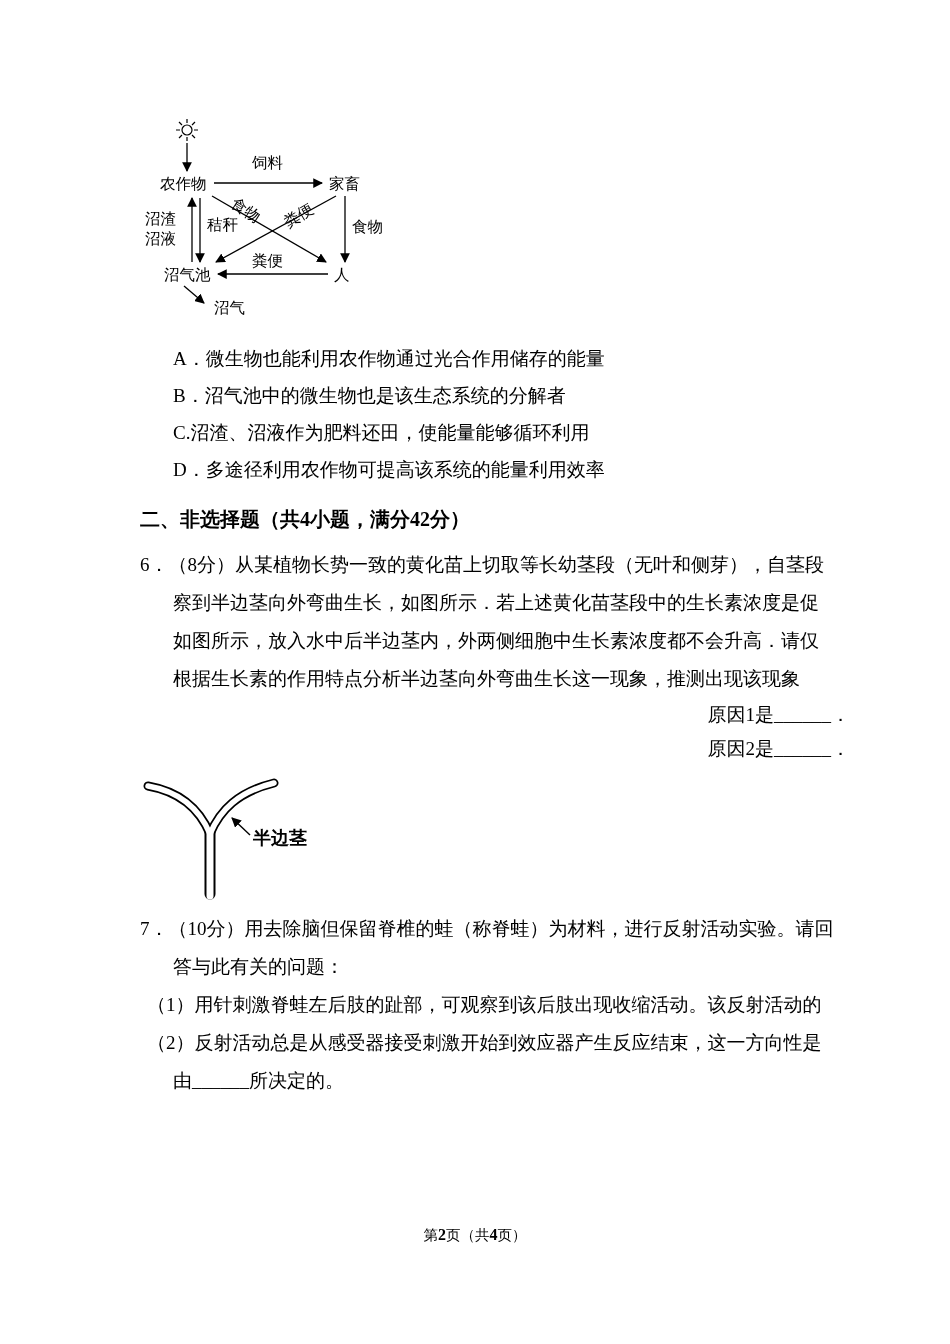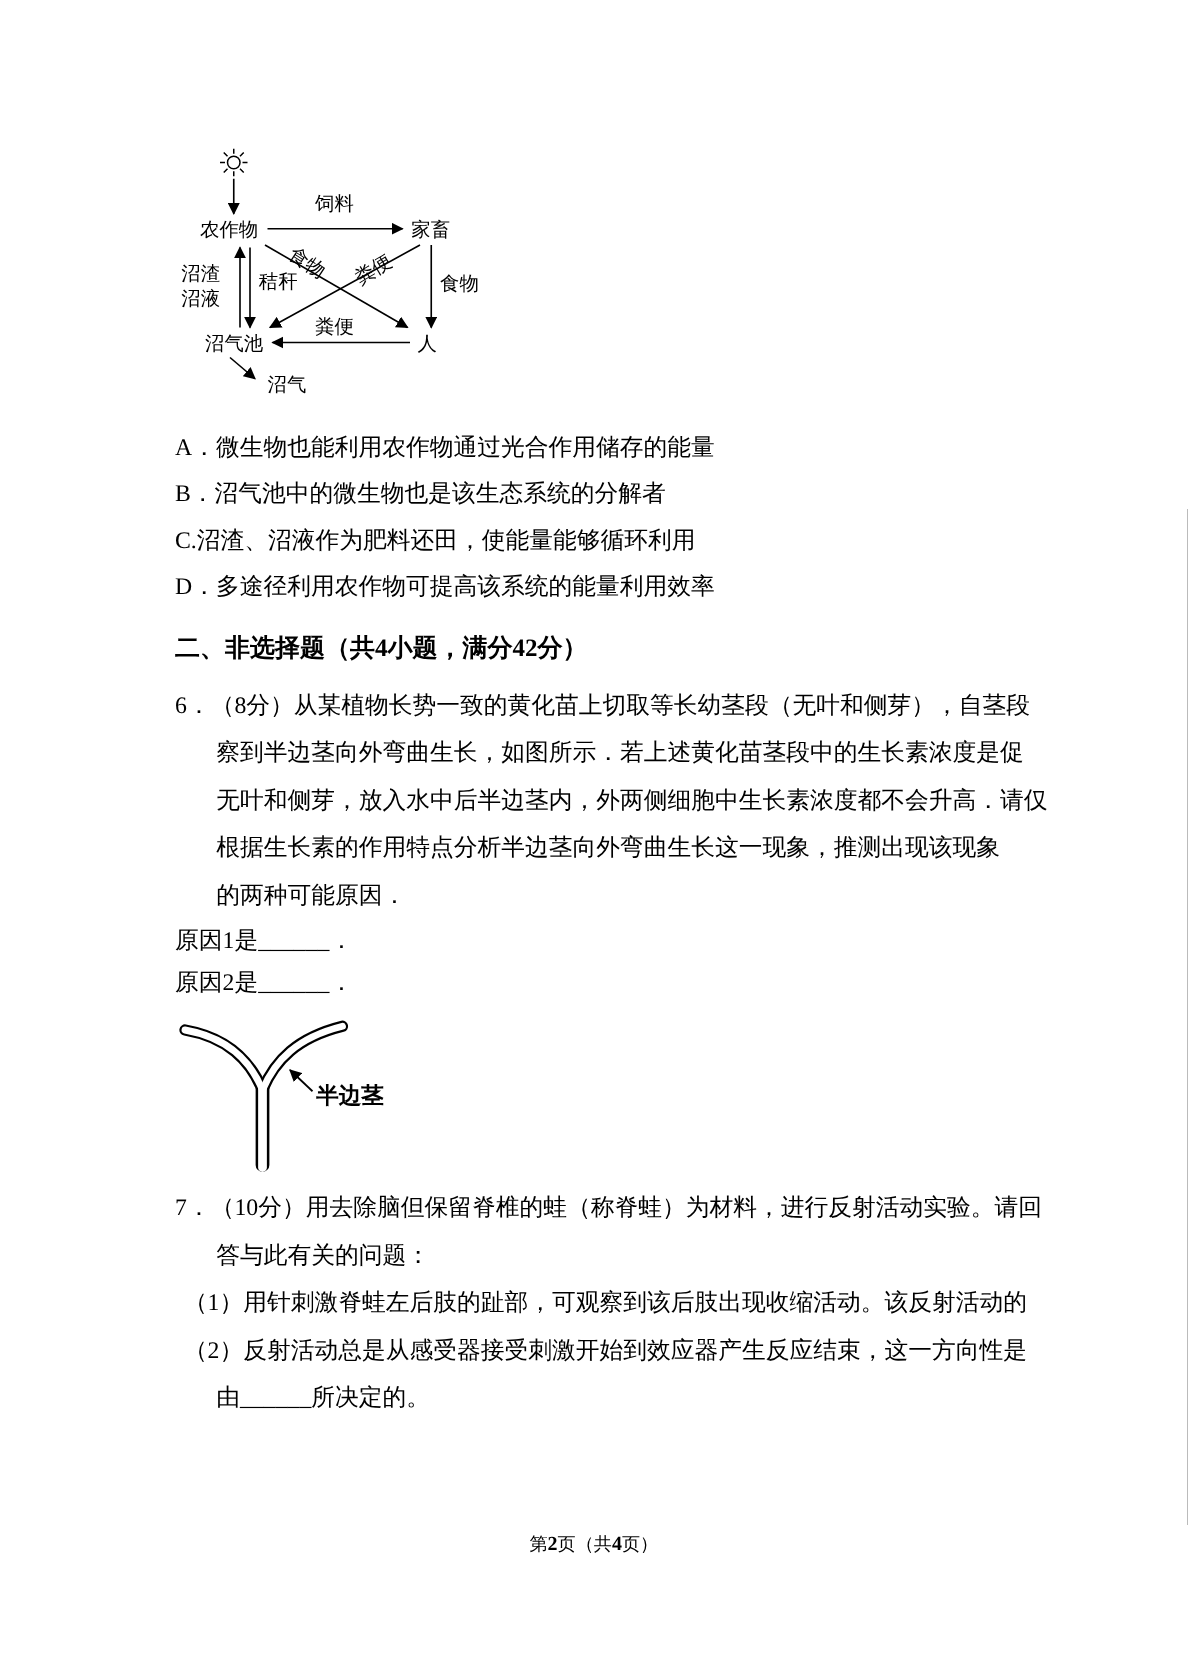--- a/index.html
+++ b/index.html
@@ -5,29 +5,29 @@
   html,body { margin:0; padding:0; background:#888; }
   .page {
     width:950px; height:1344px; background:#ffffff; position:relative;
     margin:0 auto; overflow:hidden; color:#000;
     font-family:"Liberation Serif","DejaVu Serif",serif;
   }
   .content { padding:116px 100px 0 140px; }
   .line { font-size:19px; line-height:38px; white-space:nowrap; }
   .indent { margin-left:33px; }
   .indent-sm { margin-left:7px; }
-  .options { margin-top:14px; }
+  .options { margin-top:14px; margin-left:33px; }
   .options .line { line-height:37px; }
   .section-title { font-size:20px; font-weight:bold; line-height:30px; margin-top:16px; white-space:nowrap; }
   .q6 { margin-top:12px; }
   .fracline { display:flex; align-items:center; height:56px; white-space:nowrap; }
   .frac { display:inline-flex; flex-direction:column; align-items:center;
           font-size:14px; line-height:1.15; margin:0 4px; }
   .frac .num { border-bottom:1.4px solid #000; padding:0 3px; }
-  .reason { font-size:19px; line-height:34px; white-space:nowrap; }
+  .reason { font-size:19px; line-height:34px; white-space:nowrap;text-align:right; }
   .fig { display:block; }
   .eco-svg text { font-size:15.5px; fill:#000; }
   .stem-svg text { font-size:18px; font-weight:bold; fill:#000; }
   .footer { position:absolute; top:1226px; left:0; width:100%; text-align:center;
             font-size:14.5px; }
   .footer b { font-size:16px; }
 </style>
 </head>
 <body>
 
@@ -79,23 +79,22 @@
       <div class="line">B．沼气池中的微生物也是该生态系统的分解者</div>
       <div class="line">C.沼渣、沼液作为肥料还田，使能量能够循环利用</div>
       <div class="line">D．多途径利用农作物可提高该系统的能量利用效率</div>
     </div>
 
     <div class="section-title">二、非选择题（共4小题，满分42分）</div>
 
     <div class="q6">
       <div class="line">6．（8分）从某植物长势一致的黄化苗上切取等长幼茎段（无叶和侧芽），自茎段</div>
       <div class="line indent">察到半边茎向外弯曲生长，如图所示．若上述黄化苗茎段中的生长素浓度是促</div>
-      <div class="line indent">无叶和侧芽，放入水中后半边茎内，外两侧细胞中生长素浓度都不会升高．请仅</div>
+      <div class="line indent">如图所示，放入水中后半边茎内，外两侧细胞中生长素浓度都不会升高．请仅</div>
       <div class="line indent">根据生长素的作用特点分析半边茎向外弯曲生长这一现象，推测出现该现象</div>
-      <div class="line indent">的两种可能原因．</div>
       <div class="reason">原因1是______．</div>
       <div class="reason">原因2是______．</div>
     </div>
 
     <svg class="stem-svg fig" width="220" height="130" viewBox="0 0 220 130" style="margin-top:6px;">
       <defs>
         <marker id="arr2" viewBox="0 0 10 10" refX="9" refY="5" markerWidth="7" markerHeight="7" orient="auto">
           <path d="M0,0 L10,5 L0,10 z" fill="#000"></path>
         </marker>
       </defs>

